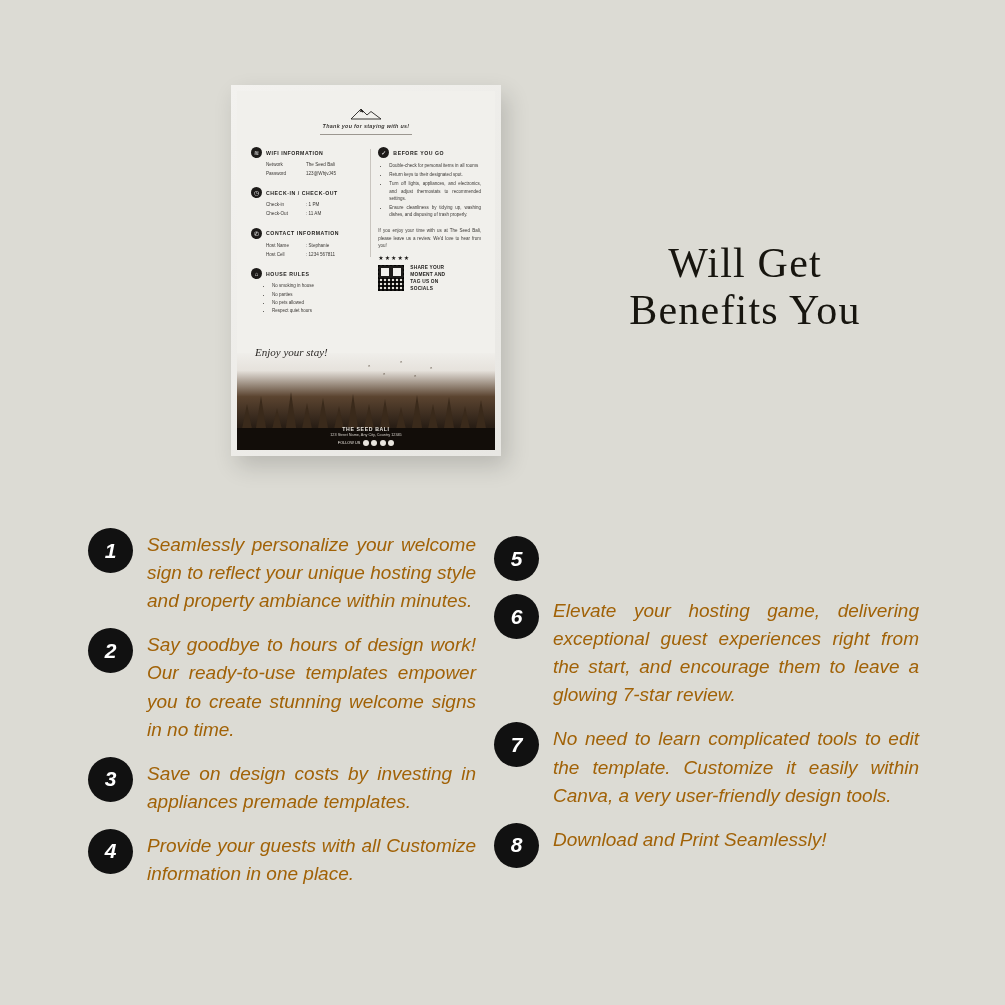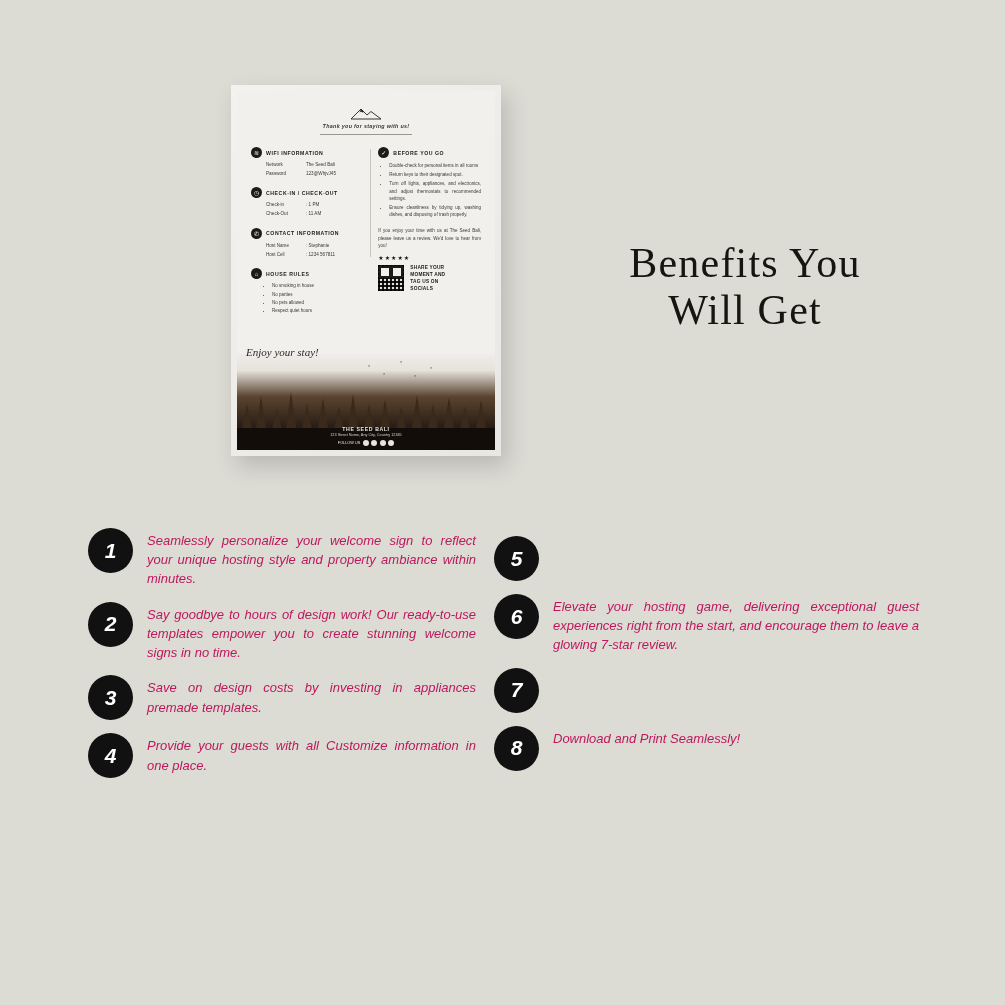--- a/index.html
+++ b/index.html
@@ -166,21 +166,21 @@
   .qr-text {
     font-size: 4.8px;
     font-weight: bold;
     color: #1d1b19;
     line-height: 1.5;
     letter-spacing: .2px;
   }
 
   .enjoy {
     position: absolute;
-    left: 9px;
+    left: 18px;
     top: 71%;
     font-family: "Liberation Serif", serif;
     font-style: italic;
     font-size: 11px;
     color: #2b2825;
     z-index: 4;
   }
 
   
   .forest {
@@ -259,24 +259,24 @@
     color: #ffffff;
     flex: 0 0 auto;
     display: flex; align-items: center; justify-content: center;
     font-size: 21px;
     font-weight: bold;
     font-style: italic;
     font-family: "Liberation Sans", sans-serif;
     margin-right: 14px;
   }
   .benefit-text {
-    font-size: 13px;
+    font-size: 19px;
     font-style: italic;
     line-height: 1.48;
-    color: #be185d;
+    color: #a16207;
     text-align: justify;
     padding-top: 3px;
   }
   #benefits-right .benefit-text { text-align: justify; }
   .benefit:last-child { margin-bottom: 0; }
 </style>
 </head>
 <body>
 
 <div id="poster-frame">
@@ -433,22 +433,22 @@
           <span class="soc-dot"></span>
           <span class="soc-dot"></span>
         </div>
       </div>
     </div>
 
   </div>
 </div>
 
 <div id="benefits-heading">
+  <div>Will Get</div>
   <div>Benefits You</div>
-  <div>Will Get</div>
 </div>
 
 <div class="benefit-col" id="benefits-left">
   <div class="benefit">
     <div class="benefit-num">1</div>
     <div class="benefit-text">Seamlessly personalize your welcome sign to reflect your unique hosting style and property ambiance within minutes.</div>
   </div>
   <div class="benefit">
     <div class="benefit-num">2</div>
     <div class="benefit-text">Say goodbye to hours of design work! Our ready-to-use templates empower you to create stunning welcome signs in no time.</div>
@@ -466,18 +466,19 @@
 <div class="benefit-col" id="benefits-right">
   <div class="benefit">
     <div class="benefit-num">5</div>
   </div>
   <div class="benefit">
     <div class="benefit-num">6</div>
     <div class="benefit-text">Elevate your hosting game, delivering exceptional guest experiences right from the start,  and encourage them to leave a glowing 7-star review.</div>
   </div>
   <div class="benefit">
     <div class="benefit-num">7</div>
+    <div class="benefit-text">No need to learn complicated tools to edit the template. Customize it easily within Canva, a very user-friendly design tools.</div>
   </div>
   <div class="benefit">
     <div class="benefit-num">8</div>
     <div class="benefit-text">Download and Print Seamlessly!</div>
   </div>
 </div>
 
 </body></html>

